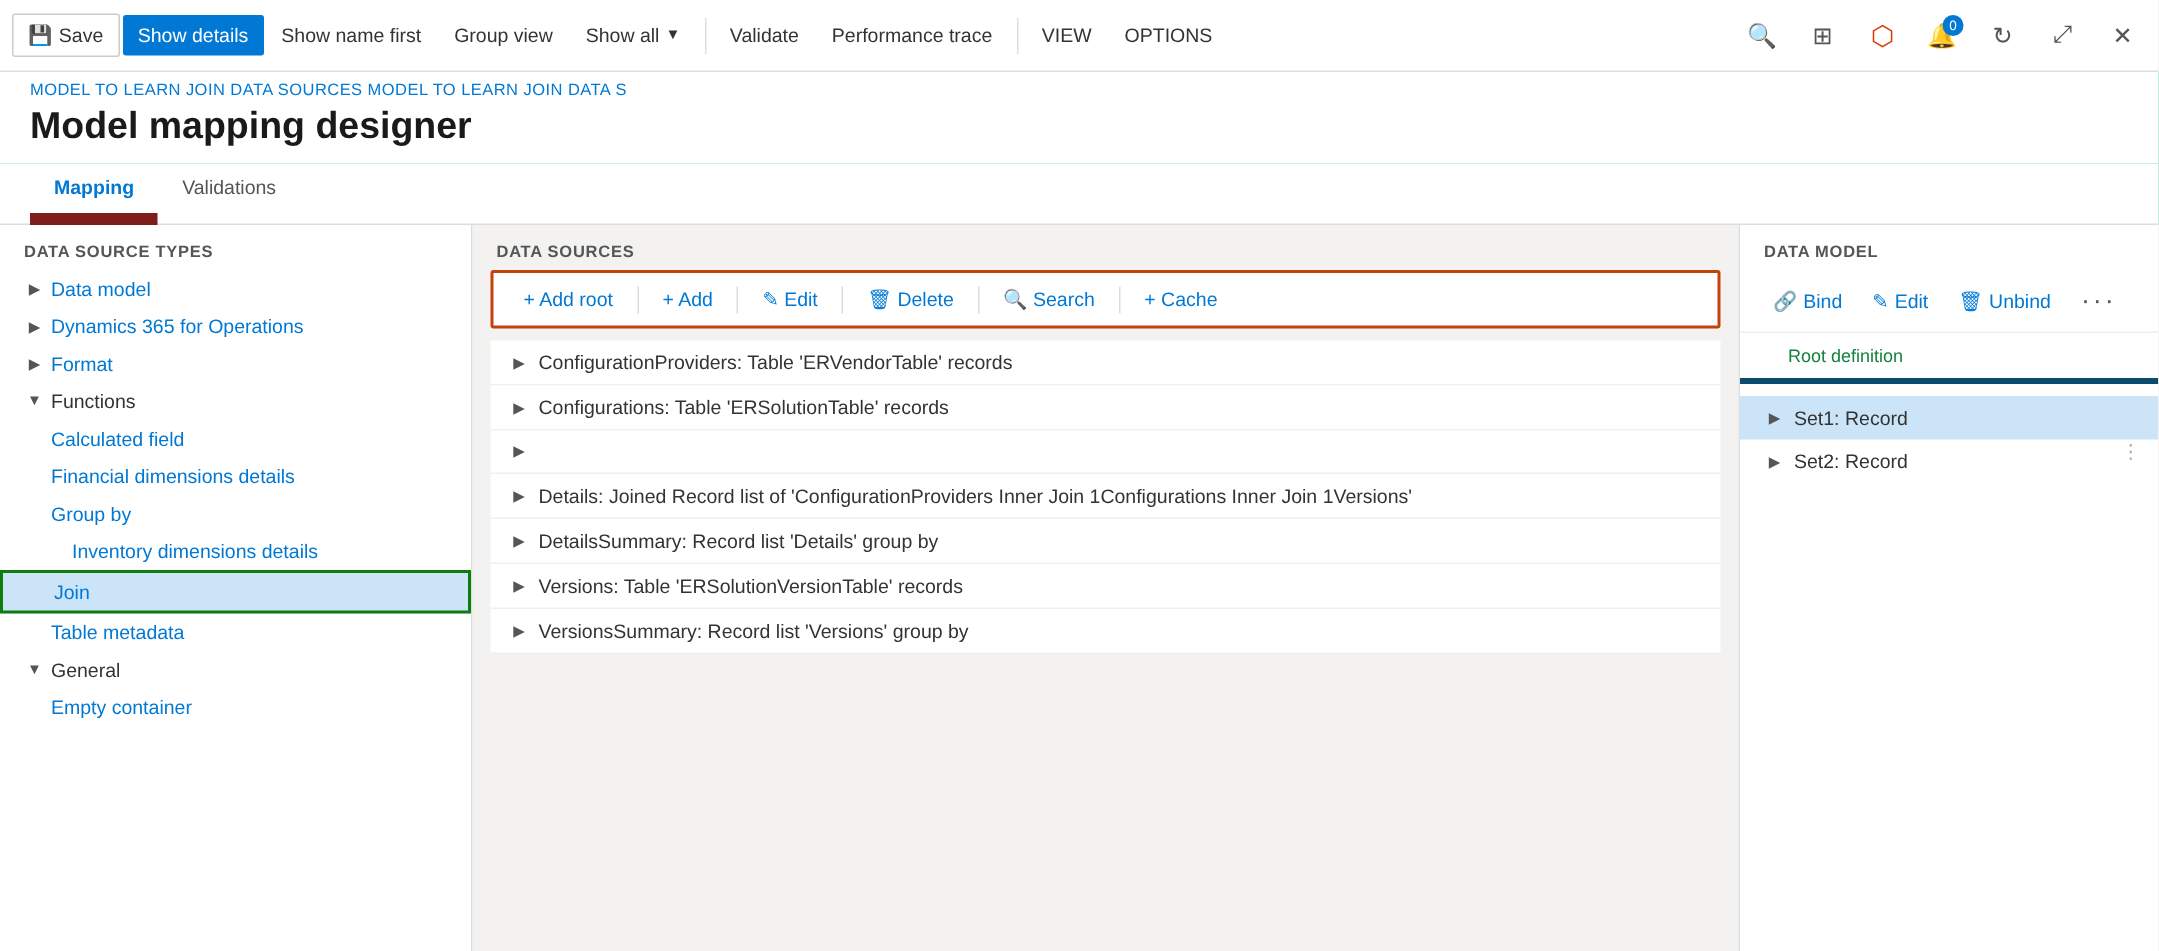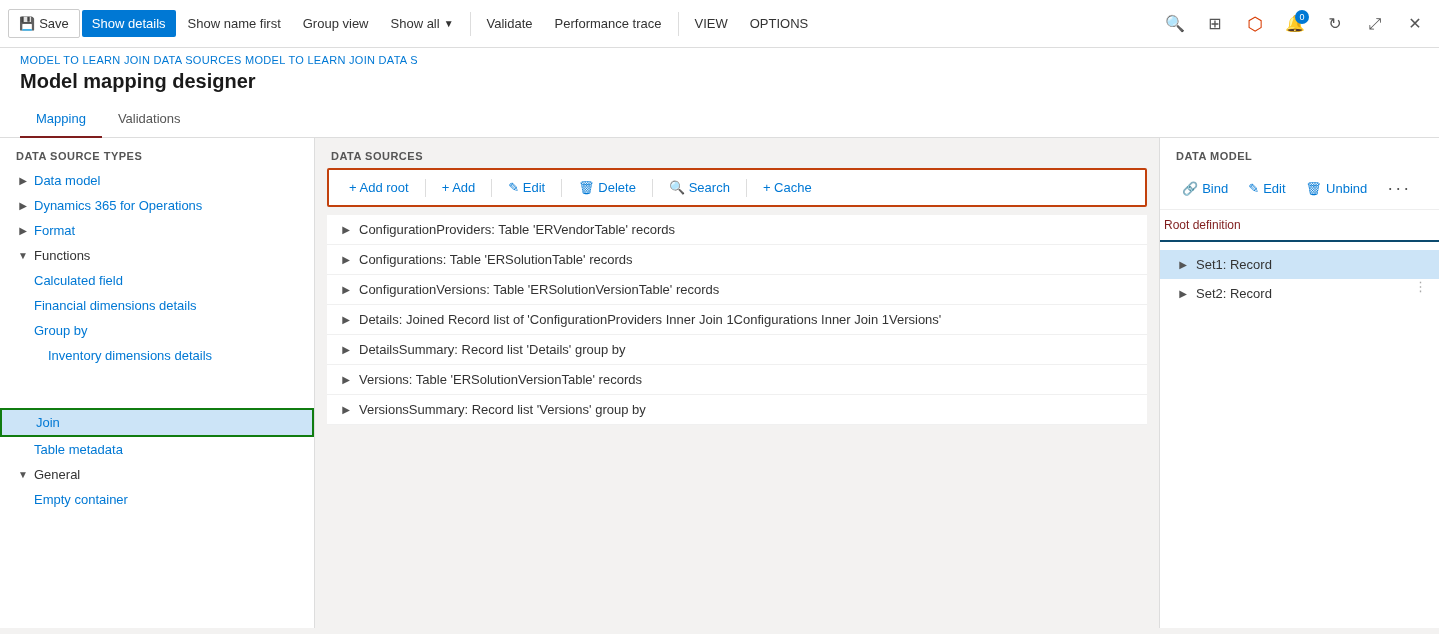--- a/index.html
+++ b/index.html
@@ -62,21 +62,21 @@
       background: #fff;
       padding: 6px 20px 2px;
       font-size: 11px;
       color: #0078d4;
       text-transform: uppercase;
       letter-spacing: 0.3px;
     }
     .page-title {
       background: #fff;
       padding: 2px 20px 10px;
-      font-size: 20px;
+      font-size: 25px;
       font-weight: 600;
       color: #1a1a1a;
     }
 
     
     .tabs {
       background: #fff;
       display: flex;
       padding: 0 20px;
       border-bottom: 1px solid #ddd;
@@ -84,22 +84,22 @@
     .tab {
       padding: 8px 16px 10px;
       cursor: pointer;
       font-size: 13px;
       color: #555;
       border-bottom: 2px solid transparent;
       margin-bottom: -1px;
     }
     .tab.active {
       color: #0078d4;
-      border-bottom: 2px solid #7f1d1d;
-      font-weight: 400;
+      border-bottom: 8px solid #7f1d1d;
+      font-weight: 700;
     }
 
     
     .main-content {
       display: flex;
       height: calc(634px - 48px - 52px - 44px);
     }
 
     
     .left-panel {
@@ -135,21 +135,20 @@
       font-size: 10px;
       color: #555;
     }
     .tree-item-text { color: #0078d4; }
     .tree-item.no-link .tree-item-text { color: #333; }
 
     
     .tree-item.selected-green {
       background: #cce4f7;
       border: 2px solid #107c10;
-      margin-top: 40px;
     }
 
     
     .middle-panel {
       flex: 1;
       background: #f3f2f1;
       overflow-y: auto;
       display: flex;
       flex-direction: column;
     }
@@ -233,24 +232,24 @@
       align-items: center;
       gap: 4px;
       padding: 4px 6px;
       border: none;
       background: transparent;
       cursor: pointer;
       font-size: 13px;
       color: #0078d4;
     }
     .root-def {
-      padding: 8px 4px;
+      padding: 8px 32px;
       font-size: 12px;
-      color: #7f1d1d;
-      border-bottom: 2px solid #0c4a6e;
+      color: #15803d;
+      border-bottom: 4px solid #0c4a6e;
     }
     .model-item {
       display: flex;
       align-items: center;
       padding: 7px 16px;
       font-size: 13px;
       cursor: pointer;
     }
     .model-item.selected { background: #cce4f7; }
     .model-item .chevron {
@@ -437,21 +436,20 @@
       <div class="ds-item">
         <span class="chevron">▶</span>
         <span>ConfigurationProviders: Table 'ERVendorTable' records</span>
       </div>
       <div class="ds-item">
         <span class="chevron">▶</span>
         <span>Configurations: Table 'ERSolutionTable' records</span>
       </div>
       <div class="ds-item">
         <span class="chevron">▶</span>
-        <span>ConfigurationVersions: Table 'ERSolutionVersionTable' records</span>
       </div>
       <div class="ds-item">
         <span class="chevron">▶</span>
         <span>Details: Joined Record list of 'ConfigurationProviders Inner Join 1Configurations Inner Join 1Versions'</span>
       </div>
       <div class="ds-item">
         <span class="chevron">▶</span>
         <span>DetailsSummary: Record list 'Details' group by</span>
       </div>
       <div class="ds-item">

